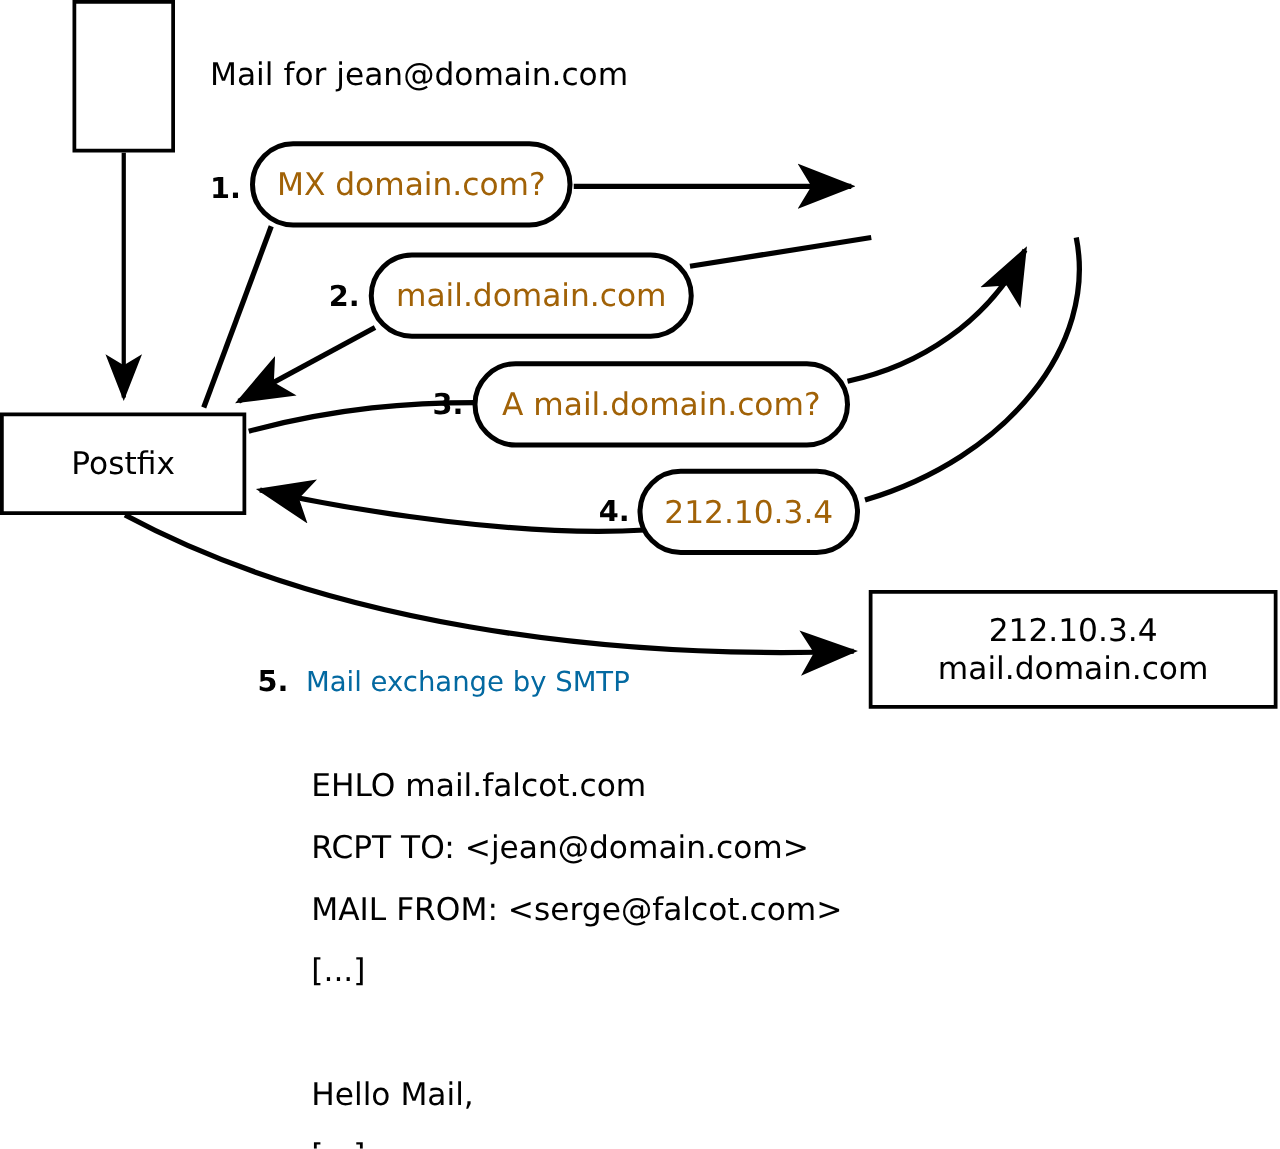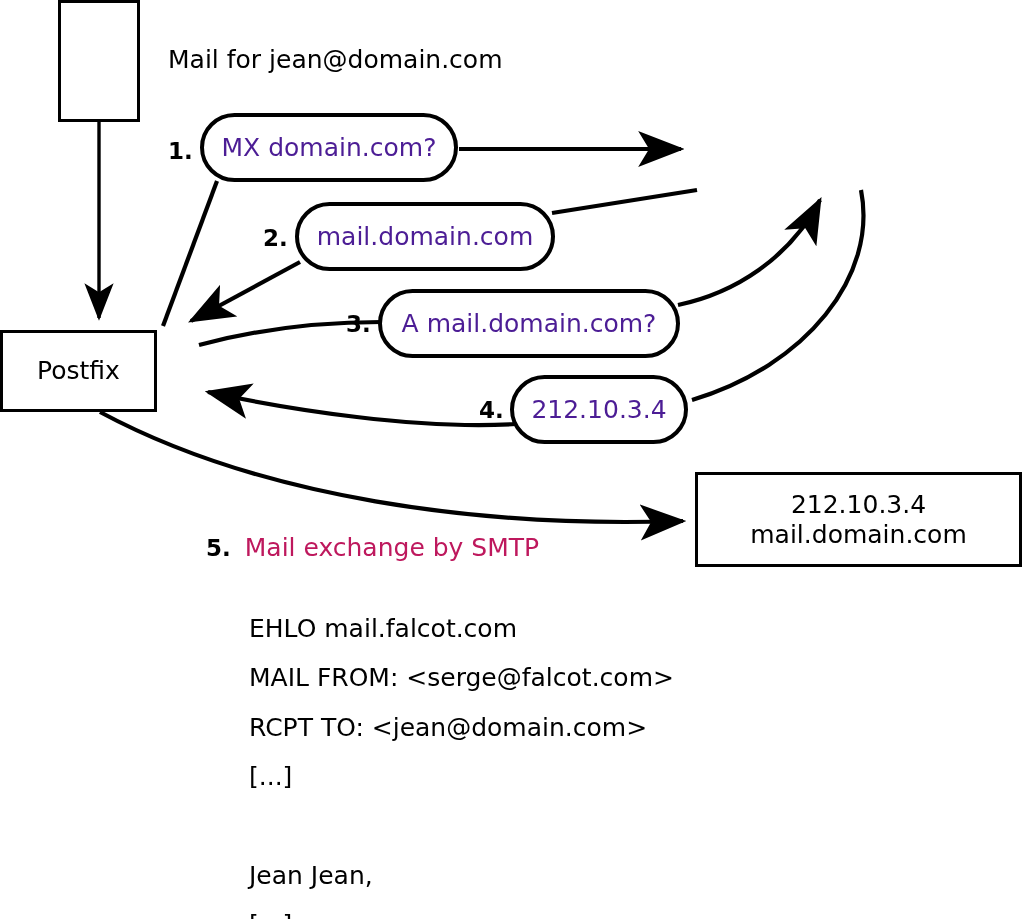--- a/index.html
+++ b/index.html
@@ -54,21 +54,21 @@
     display: flex;
     align-items: center;
     justify-content: center;
     text-align: center;
     z-index: 4;
   }
   .bubble span {
     font-size: 25px;
     line-height: 1;
     white-space: nowrap;
-    color: #4c1d95;
+    color: #a16207;
   }
   .step-num {
     position: absolute;
     font-size: 23px;
     font-weight: bold;
     line-height: 1;
     white-space: nowrap;
     color: #000000;
     z-index: 5;
   }
@@ -87,22 +87,22 @@
     align-items: baseline;
     white-space: nowrap;
   }
   .step-label .num {
     font-size: 23px;
     font-weight: bold;
     margin-right: 14px;
     color: #000000;
   }
   .step-label .txt {
-    font-size: 25px;
-    color: #be185d;
+    font-size: 22px;
+    color: #0369a1;
   }
   #transcript {
     position: absolute;
     left: 249px;
     top: 596px;
     z-index: 5;
   }
   #transcript .t-line {
     font-size: 25px;
     line-height: 32.4px;
@@ -140,21 +140,21 @@
 
     <path d="M100,412 C260,498 480,528 683,521" fill="none" stroke="#000000" stroke-width="4.2" marker-end="url(#arrowhead)"></path>
   </svg>
 
   <div class="node" style="left:58px; top:0px; width:82px; height:122px;">
     <span class="line"></span>
   </div>
 
   <div class="plain-text" style="left:168px; top:47px;">Mail for jean@domain.com</div>
 
-  <div class="node" style="left:0px; top:330px; width:157px; height:82px;">
+  <div class="node" style="left:0px; top:330px; width:197px; height:82px;">
     <span class="line">Postfix</span>
   </div>
 
 
   <div class="node" style="left:695px; top:472px; width:327px; height:95px;">
     <span class="line">212.10.3.4</span>
     <span class="line">mail.domain.com</span>
   </div>
 
   <div class="step-num" style="left:168px; top:140px;">1.</div>
@@ -177,23 +177,23 @@
     <span>212.10.3.4</span>
   </div>
 
   <div class="step-label" style="left:206px; top:533px;">
     <span class="num">5.</span>
     <span class="txt">Mail exchange by SMTP</span>
   </div>
 
   <div id="transcript">
     <div class="t-line">EHLO mail.falcot.com</div>
+    <div class="t-line">RCPT TO: &lt;jean@domain.com&gt;</div>
     <div class="t-line">MAIL FROM: &lt;serge@falcot.com&gt;</div>
-    <div class="t-line">RCPT TO: &lt;jean@domain.com&gt;</div>
     <div class="t-line">[...]</div>
     <div class="t-line"></div>
-    <div class="t-line">Jean Jean,</div>
+    <div class="t-line">Hello Mail,</div>
     <div class="t-line">[...]</div>
     <div class="t-line"></div>
 
   </div>
 
 </div>
 
 </body></html>

